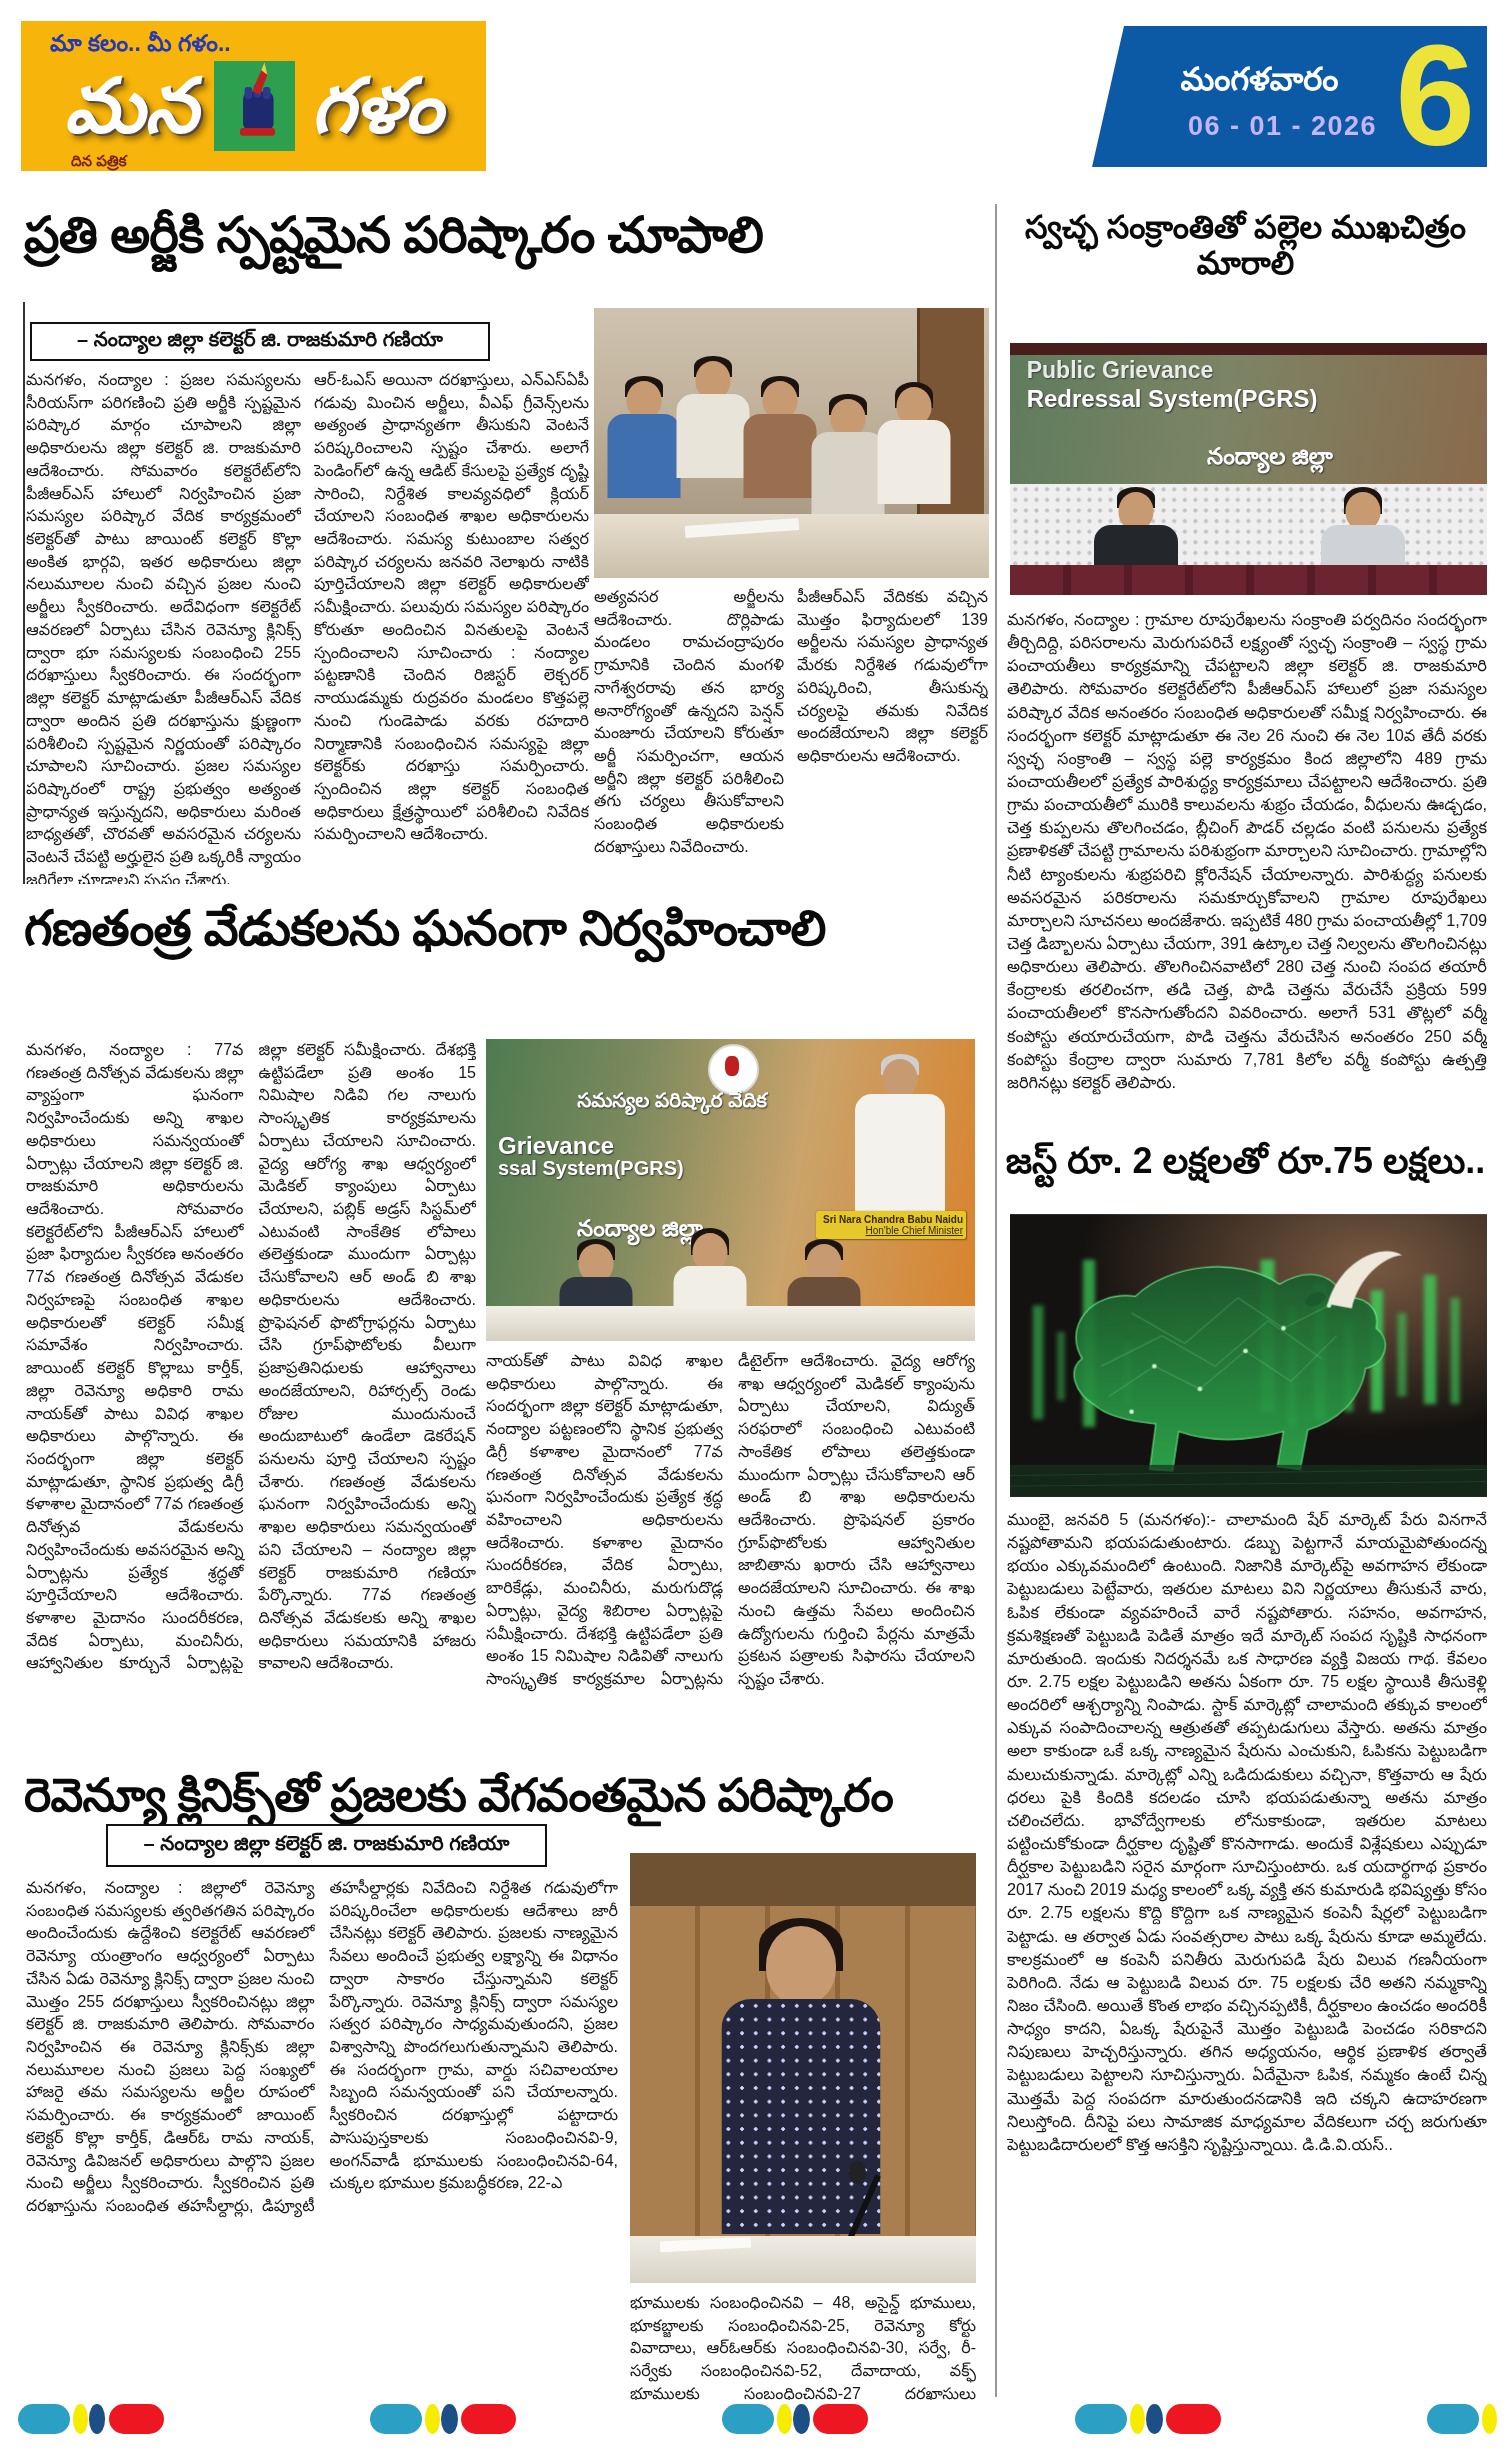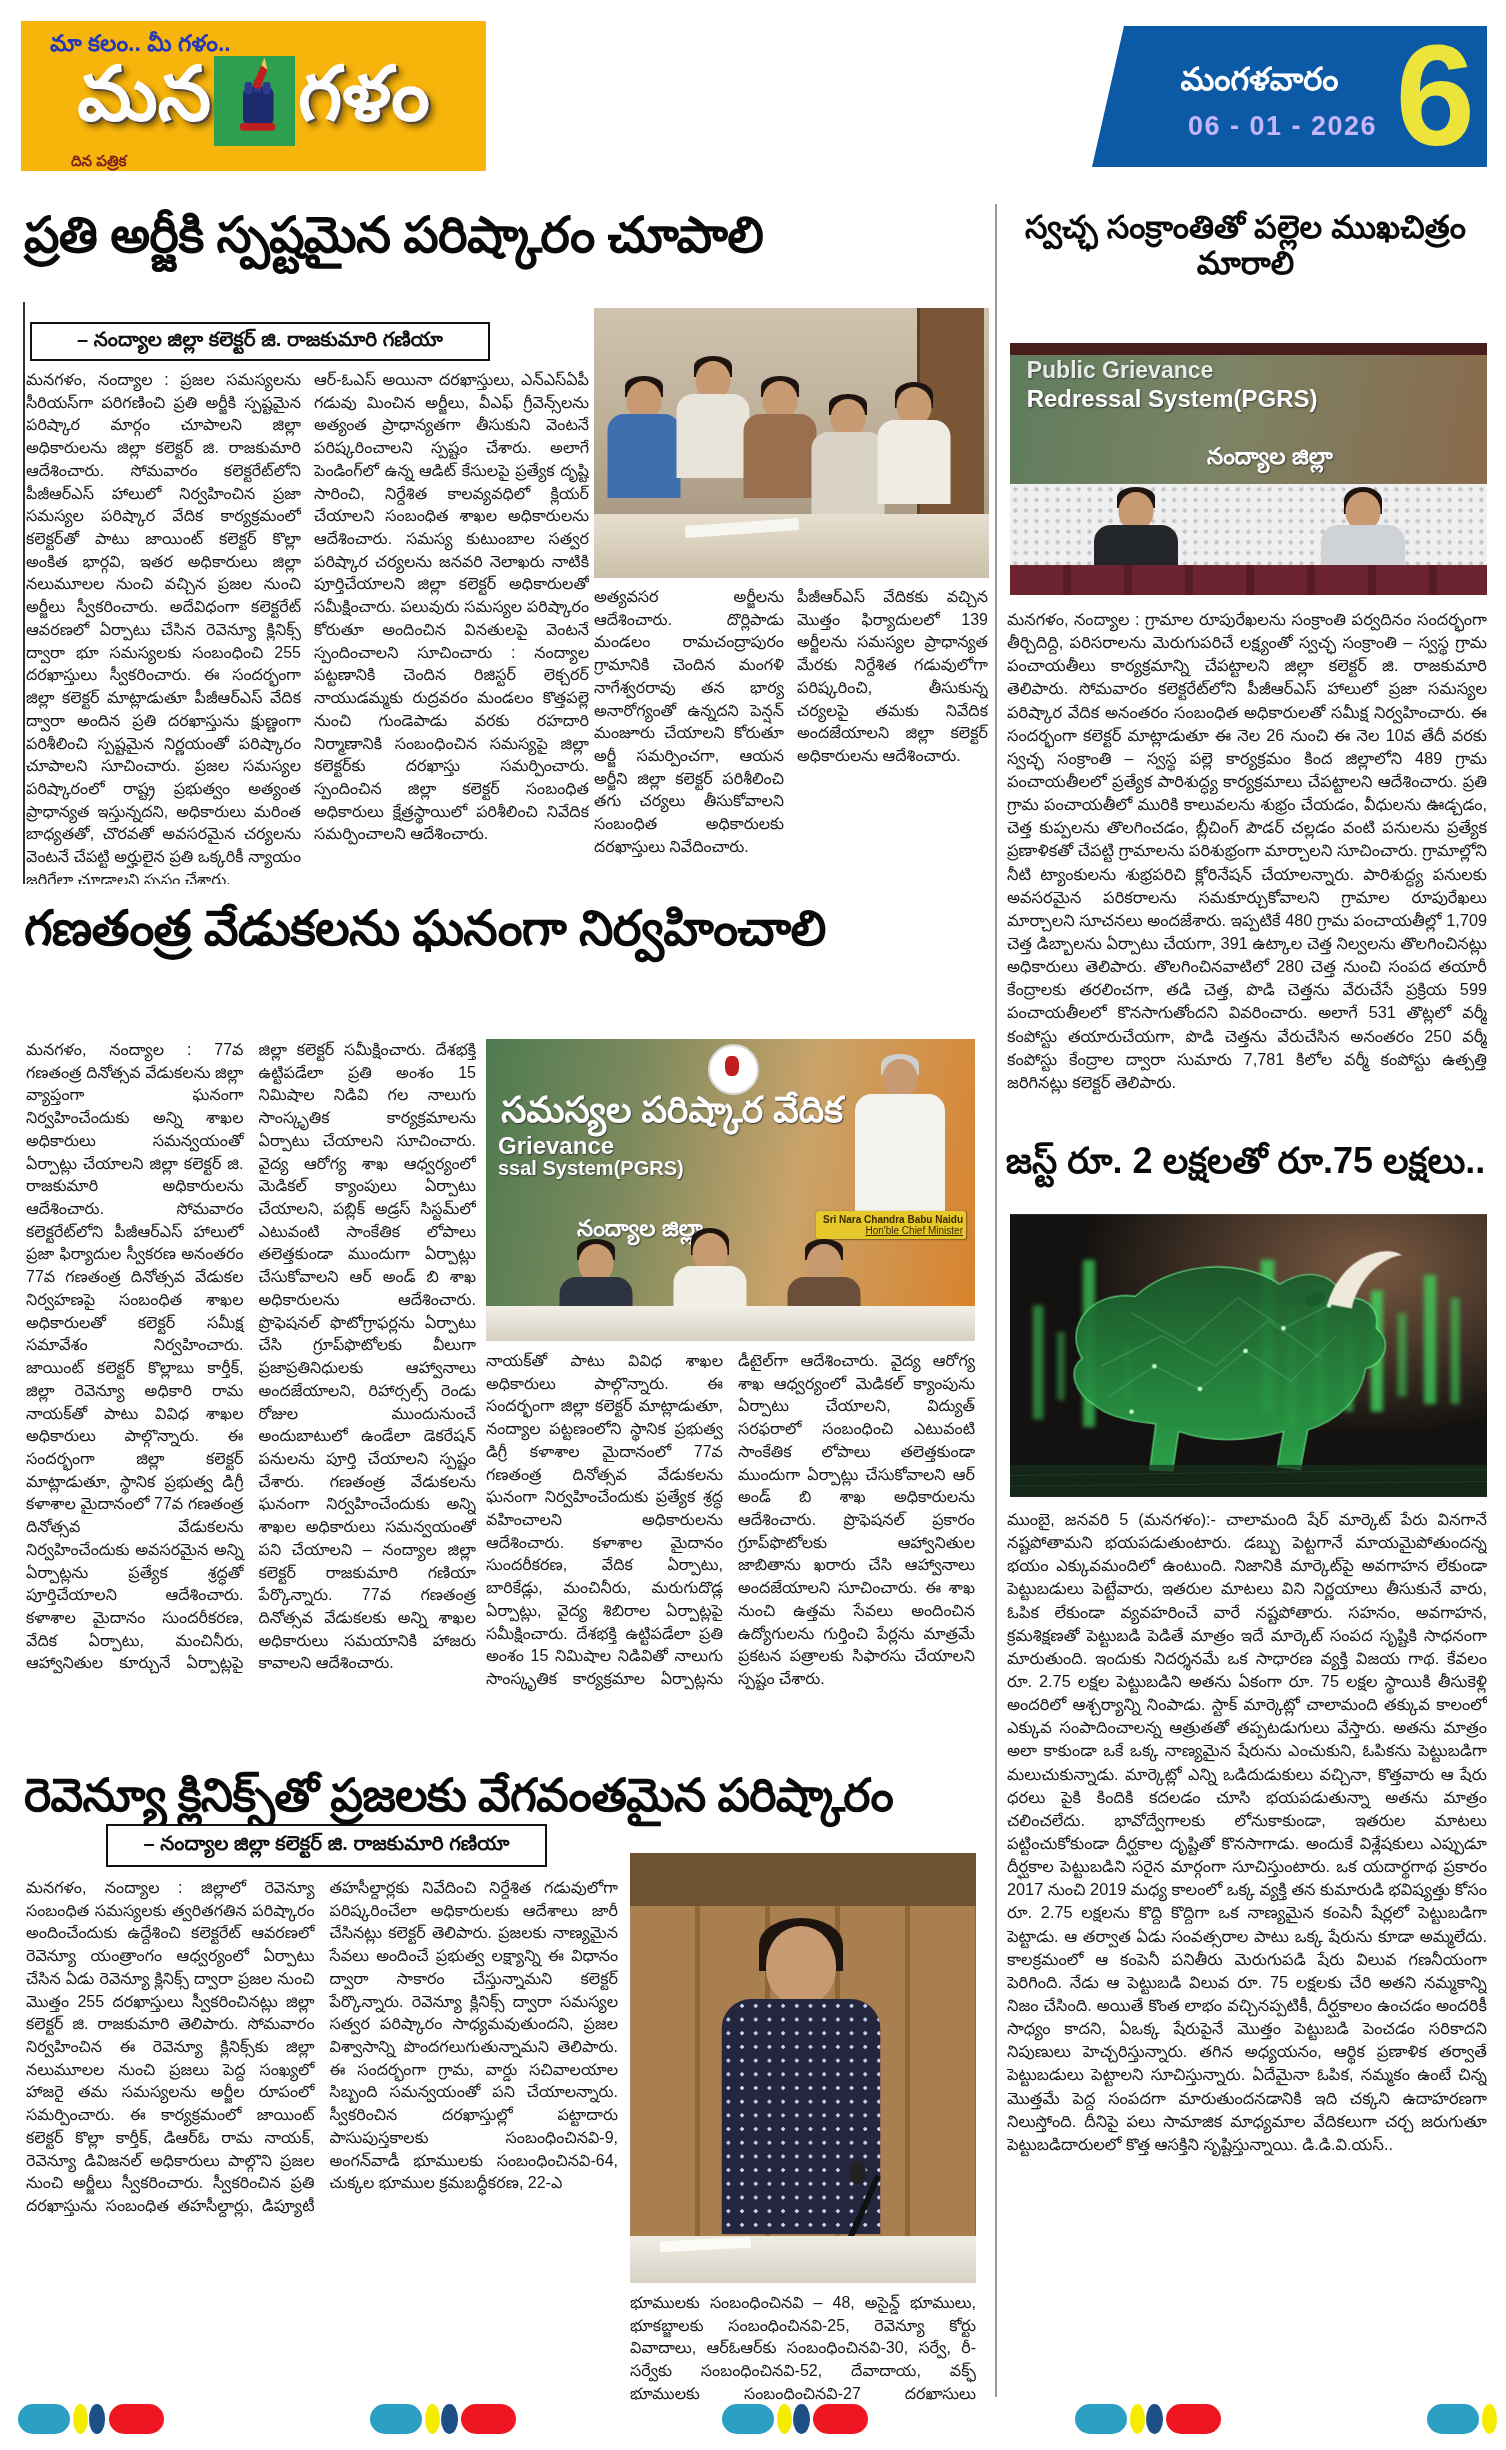--- a/index.html
+++ b/index.html
@@ -2,21 +2,21 @@
 <html style="font-size:12px"><head>
 <meta charset="utf-8">
 <style>
   html,body{margin:0;padding:0;background:#ffffff;}
   #page{position:relative;width:1507px;height:2450px;background:#ffffff;overflow:hidden;
         font-family:"Liberation Sans","DejaVu Sans",sans-serif;color:#141414;}
   .abs{position:absolute;}
   
   .logo-box{left:21px;top:21px;width:465px;height:150px;background:#F7B40B;}
   .tagline{left:29px;top:9px;font-size:23px;font-weight:bold;color:#2438B8;}
-  .logo-row{left:4.6px;top:35px;width:456px;height:99px;display:flex;align-items:flex-start;justify-content:center;gap:3px;}
+  .logo-row{left:4.6px;top:35px;width:456px;height:99px;display:flex;align-items:center;justify-content:center;gap:16px;font-style:italic;}
   .logo-word{font-size:76px;font-weight:800;color:#fdfdfd;line-height:1;
              text-shadow:2.3px 2.3px 0 #5a4a3a,4.6px 4.6px 6px rgba(0,0,0,.45);}
   .fist-box{width:81px;height:90px;background:#2E9E4F;position:relative;flex:0 0 auto;}
   .logo-sub{left:50px;top:131px;font-size:15px;font-weight:bold;color:#7a1f1f;}
   .paper-box{left:486px;top:26px;width:598px;height:141px;background:#F1501F;
              clip-path:polygon(0 0,100% 0,calc(100% - 32px) 100%,0 100%);
              display:flex;align-items:center;justify-content:center;}
   .paper-name{font-size:59px;font-weight:800;color:#ffffff;letter-spacing:0.8px;
               text-shadow:1.5px 1.5px 1.5px rgba(0,0,0,.25);}
   .date-box{left:1092px;top:26px;width:395px;height:141px;background:#0C5AA6;
@@ -132,21 +132,21 @@
 
   <div class="abs headline" style="left:24px;top:901px;width:966px;font-size:49px;">గణతంత్ర వేడుకలను ఘనంగా నిర్వహించాలి</div>
 
 
   <div class="abs bodytext twocol" style="left:26px;top:1039px;width:450px;height:715px;">మనగళం, నంద్యాల : 77వ గణతంత్ర దినోత్సవ వేడుకలను జిల్లా వ్యాప్తంగా ఘనంగా నిర్వహించేందుకు అన్ని శాఖల అధికారులు సమన్వయంతో ఏర్పాట్లు చేయాలని జిల్లా కలెక్టర్ జి. రాజకుమారి అధికారులను ఆదేశించారు. సోమవారం కలెక్టరేట్‌లోని పీజీఆర్ఎస్ హాలులో ప్రజా ఫిర్యాదుల స్వీకరణ అనంతరం 77వ గణతంత్ర దినోత్సవ వేడుకల నిర్వహణపై సంబంధిత శాఖల అధికారులతో కలెక్టర్ సమీక్ష సమావేశం నిర్వహించారు. జాయింట్ కలెక్టర్ కొల్లాబు కార్తీక్, జిల్లా రెవెన్యూ అధికారి రామ నాయక్‌తో పాటు వివిధ శాఖల అధికారులు పాల్గొన్నారు. ఈ సందర్భంగా జిల్లా కలెక్టర్ మాట్లాడుతూ, స్థానిక ప్రభుత్వ డిగ్రీ కళాశాల మైదానంలో 77వ గణతంత్ర దినోత్సవ వేడుకలను నిర్వహించేందుకు అవసరమైన అన్ని ఏర్పాట్లను ప్రత్యేక శ్రద్ధతో పూర్తిచేయాలని ఆదేశించారు. కళాశాల మైదానం సుందరీకరణ, వేదిక ఏర్పాటు, మంచినీరు, ఆహ్వానితుల కూర్చునే ఏర్పాట్లపై జిల్లా కలెక్టర్ సమీక్షించారు. దేశభక్తి ఉట్టిపడేలా ప్రతి అంశం 15 నిమిషాల నిడివి గల నాలుగు సాంస్కృతిక కార్యక్రమాలను ఏర్పాటు చేయాలని సూచించారు. వైద్య ఆరోగ్య శాఖ ఆధ్వర్యంలో మెడికల్ క్యాంపులు ఏర్పాటు చేయాలని, పబ్లిక్ అడ్రస్ సిస్టమ్‌లో ఎటువంటి సాంకేతిక లోపాలు తలెత్తకుండా ముందుగా ఏర్పాట్లు చేసుకోవాలని ఆర్ అండ్ బి శాఖ అధికారులను ఆదేశించారు. ప్రొఫెషనల్ ఫొటోగ్రాఫర్లను ఏర్పాటు చేసి గ్రూప్‌ఫొటోలకు వీలుగా ప్రజాప్రతినిధులకు ఆహ్వానాలు అందజేయాలని, రిహార్సల్స్ రెండు రోజుల ముందునుంచే అందుబాటులో ఉండేలా డెకరేషన్ పనులను పూర్తి చేయాలని స్పష్టం చేశారు. గణతంత్ర వేడుకలను ఘనంగా నిర్వహించేందుకు అన్ని శాఖల అధికారులు సమన్వయంతో పని చేయాలని – నంద్యాల జిల్లా కలెక్టర్ రాజకుమారి గణియా పేర్కొన్నారు. 77వ గణతంత్ర దినోత్సవ వేడుకలకు అన్ని శాఖల అధికారులు సమయానికి హాజరు కావాలని ఆదేశించారు.</div>
 
   <div class="abs photo" style="left:486px;top:1039px;width:489px;height:302px;background:linear-gradient(100deg,#4f7a50 0%,#7d8a5e 30%,#caa36a 62%,#d9822b 100%);">
     <div class="abs" style="left:222px;top:4.6px;width:47px;height:47px;border-radius:50%;background:#fff;border:2.3px solid #d7d7d7;">
       <div class="abs" style="left:15px;top:10.6px;width:13.7px;height:20px;border-radius:40%;background:#c01f1f;"></div>
     </div>
-    <div class="abs bannertext" style="left:7.6px;top:50px;width:357px;font-size:36px;text-align:center;">సమస్యల పరిష్కార వేదిక</div>
+    <div class="abs bannertext" style="left:7.6px;top:50px;width:357px;font-size:20px;text-align:center;">సమస్యల పరిష్కార వేదిక</div>
     <div class="abs bannertext" style="left:12px;top:93px;font-size:24px;">Grievance</div>
     <div class="abs bannertext" style="left:12px;top:118px;font-size:20px;">ssal System(PGRS)</div>
     <div class="abs bannertext" style="left:91px;top:176px;font-size:23px;">నంద్యాల జిల్లా</div>
 
     <div class="person" style="right:30px;top:20px;width:91px;height:175px;">
       <span class="hair" style="background:#cfcfcf;"></span>
         <span class="head"></span>
       <span class="torso" style="top:35px;width:90px;height:137px;background:#f4f2ec;"></span>
     </div>
     <div class="cm-label" style="right:9px;top:172px;width:144px;padding:3px 3px;font-size:10px;">

